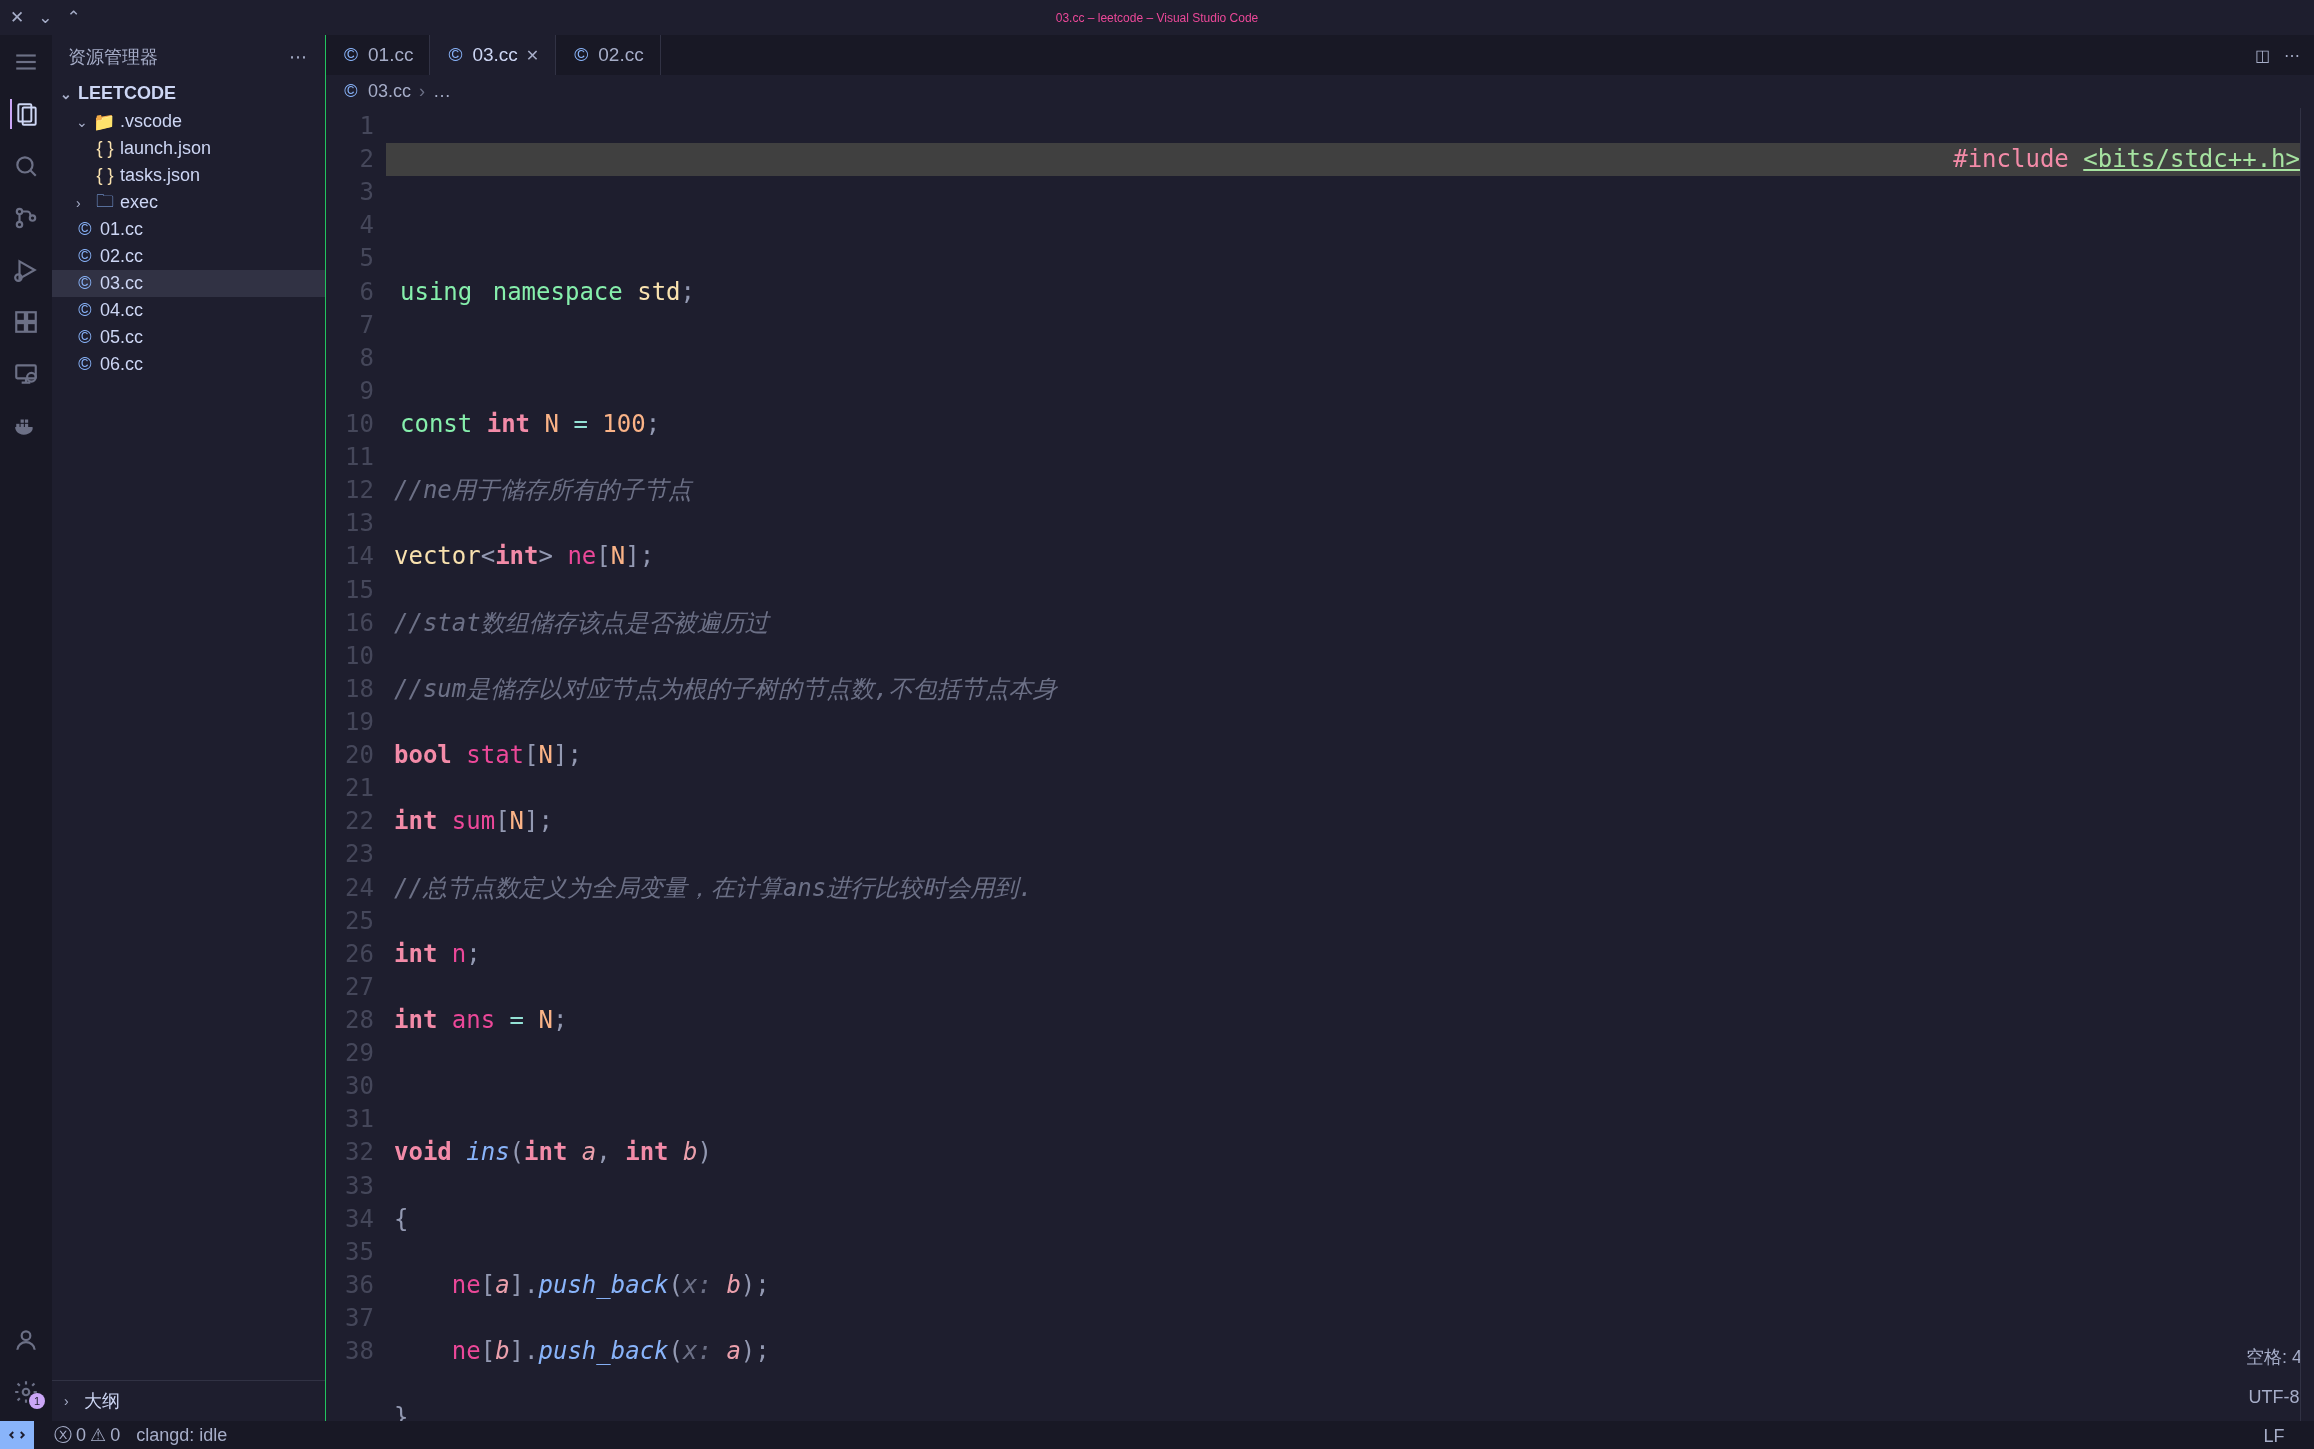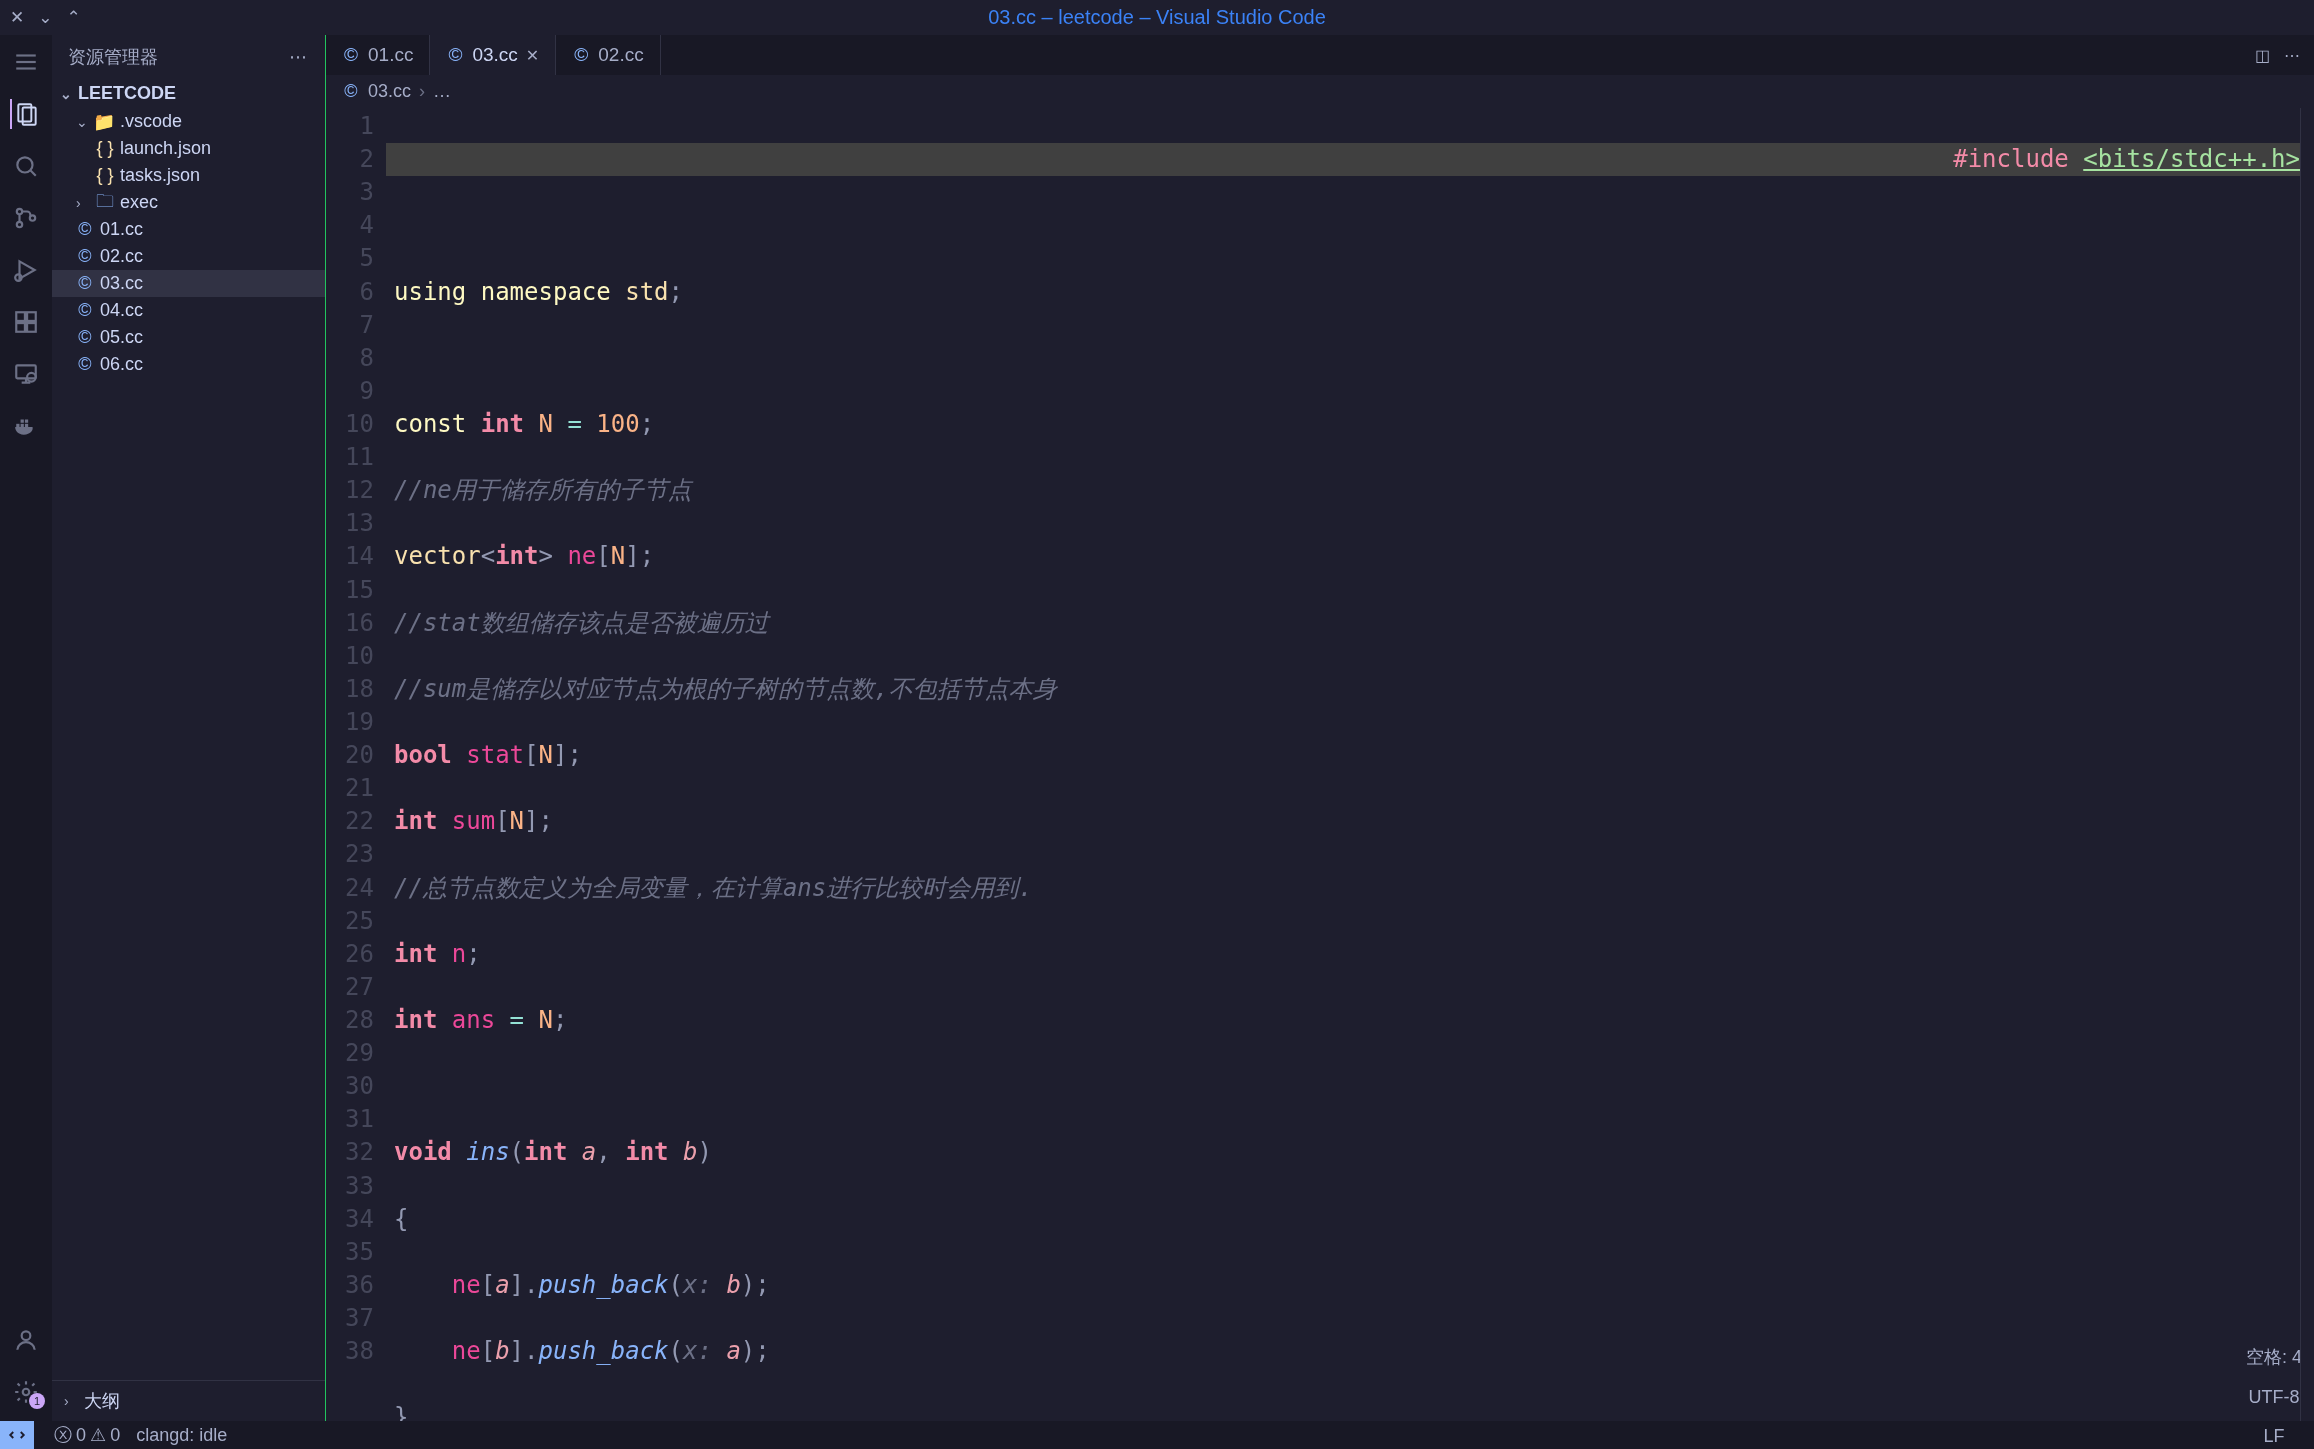--- a/index.html
+++ b/index.html
@@ -20,22 +20,22 @@
   align-items: center;
   padding: 0 10px;
   position: relative;
 }
 .titlebar-controls { display: flex; gap: 14px; align-items: center; }
 .titlebar-controls span { color: #a6adc8; cursor: pointer; font-size: 17px; }
 .titlebar-title {
   position: absolute;
   left: 50%;
   transform: translateX(-50%);
-  color: #3b82f6;
-  font-size: 20px;
+  color: #ec4899;
+  font-size: 12px;
 }
 .main-area { display: flex; flex: 1; overflow: hidden; }
 .activity-bar {
   width: 52px;
   background: #181825;
   display: flex;
   flex-direction: column;
   align-items: center;
   padding-top: 12px;
   gap: 22px;
@@ -142,21 +142,21 @@
 }
 .code-line { display:block; padding-left:8px;}
 .code-line.cursor-line { background:#404040;text-align:right; }
 .minimap {
   width:14px;
   background:#1e1e2e;
   border-left:1px solid #313244;
 }
 .tok-pre { color:#f38ba8; }
 .tok-inc { color:#a6e3a1; text-decoration:underline; }
-.tok-kw { color:#fef9c3; }
+.tok-kw { color:#86efac;margin-left:6px; }
 .tok-kw2 { color:#f38ba8;font-weight:bold; }
 .tok-type { color:#f9e2af; }
 .tok-num { color:#fab387; }
 .tok-const { color:#fab387; }
 .tok-fn { color:#89b4fa; font-style:italic; }
 .tok-param { color:#eba0ac; font-style:italic; }
 .tok-var { color:#ec4899; }
 .tok-op { color:#94e2d5; }
 .tok-punc { color:#9399b2; }
 .tok-comment { color:#6c7086; font-style:italic; }

